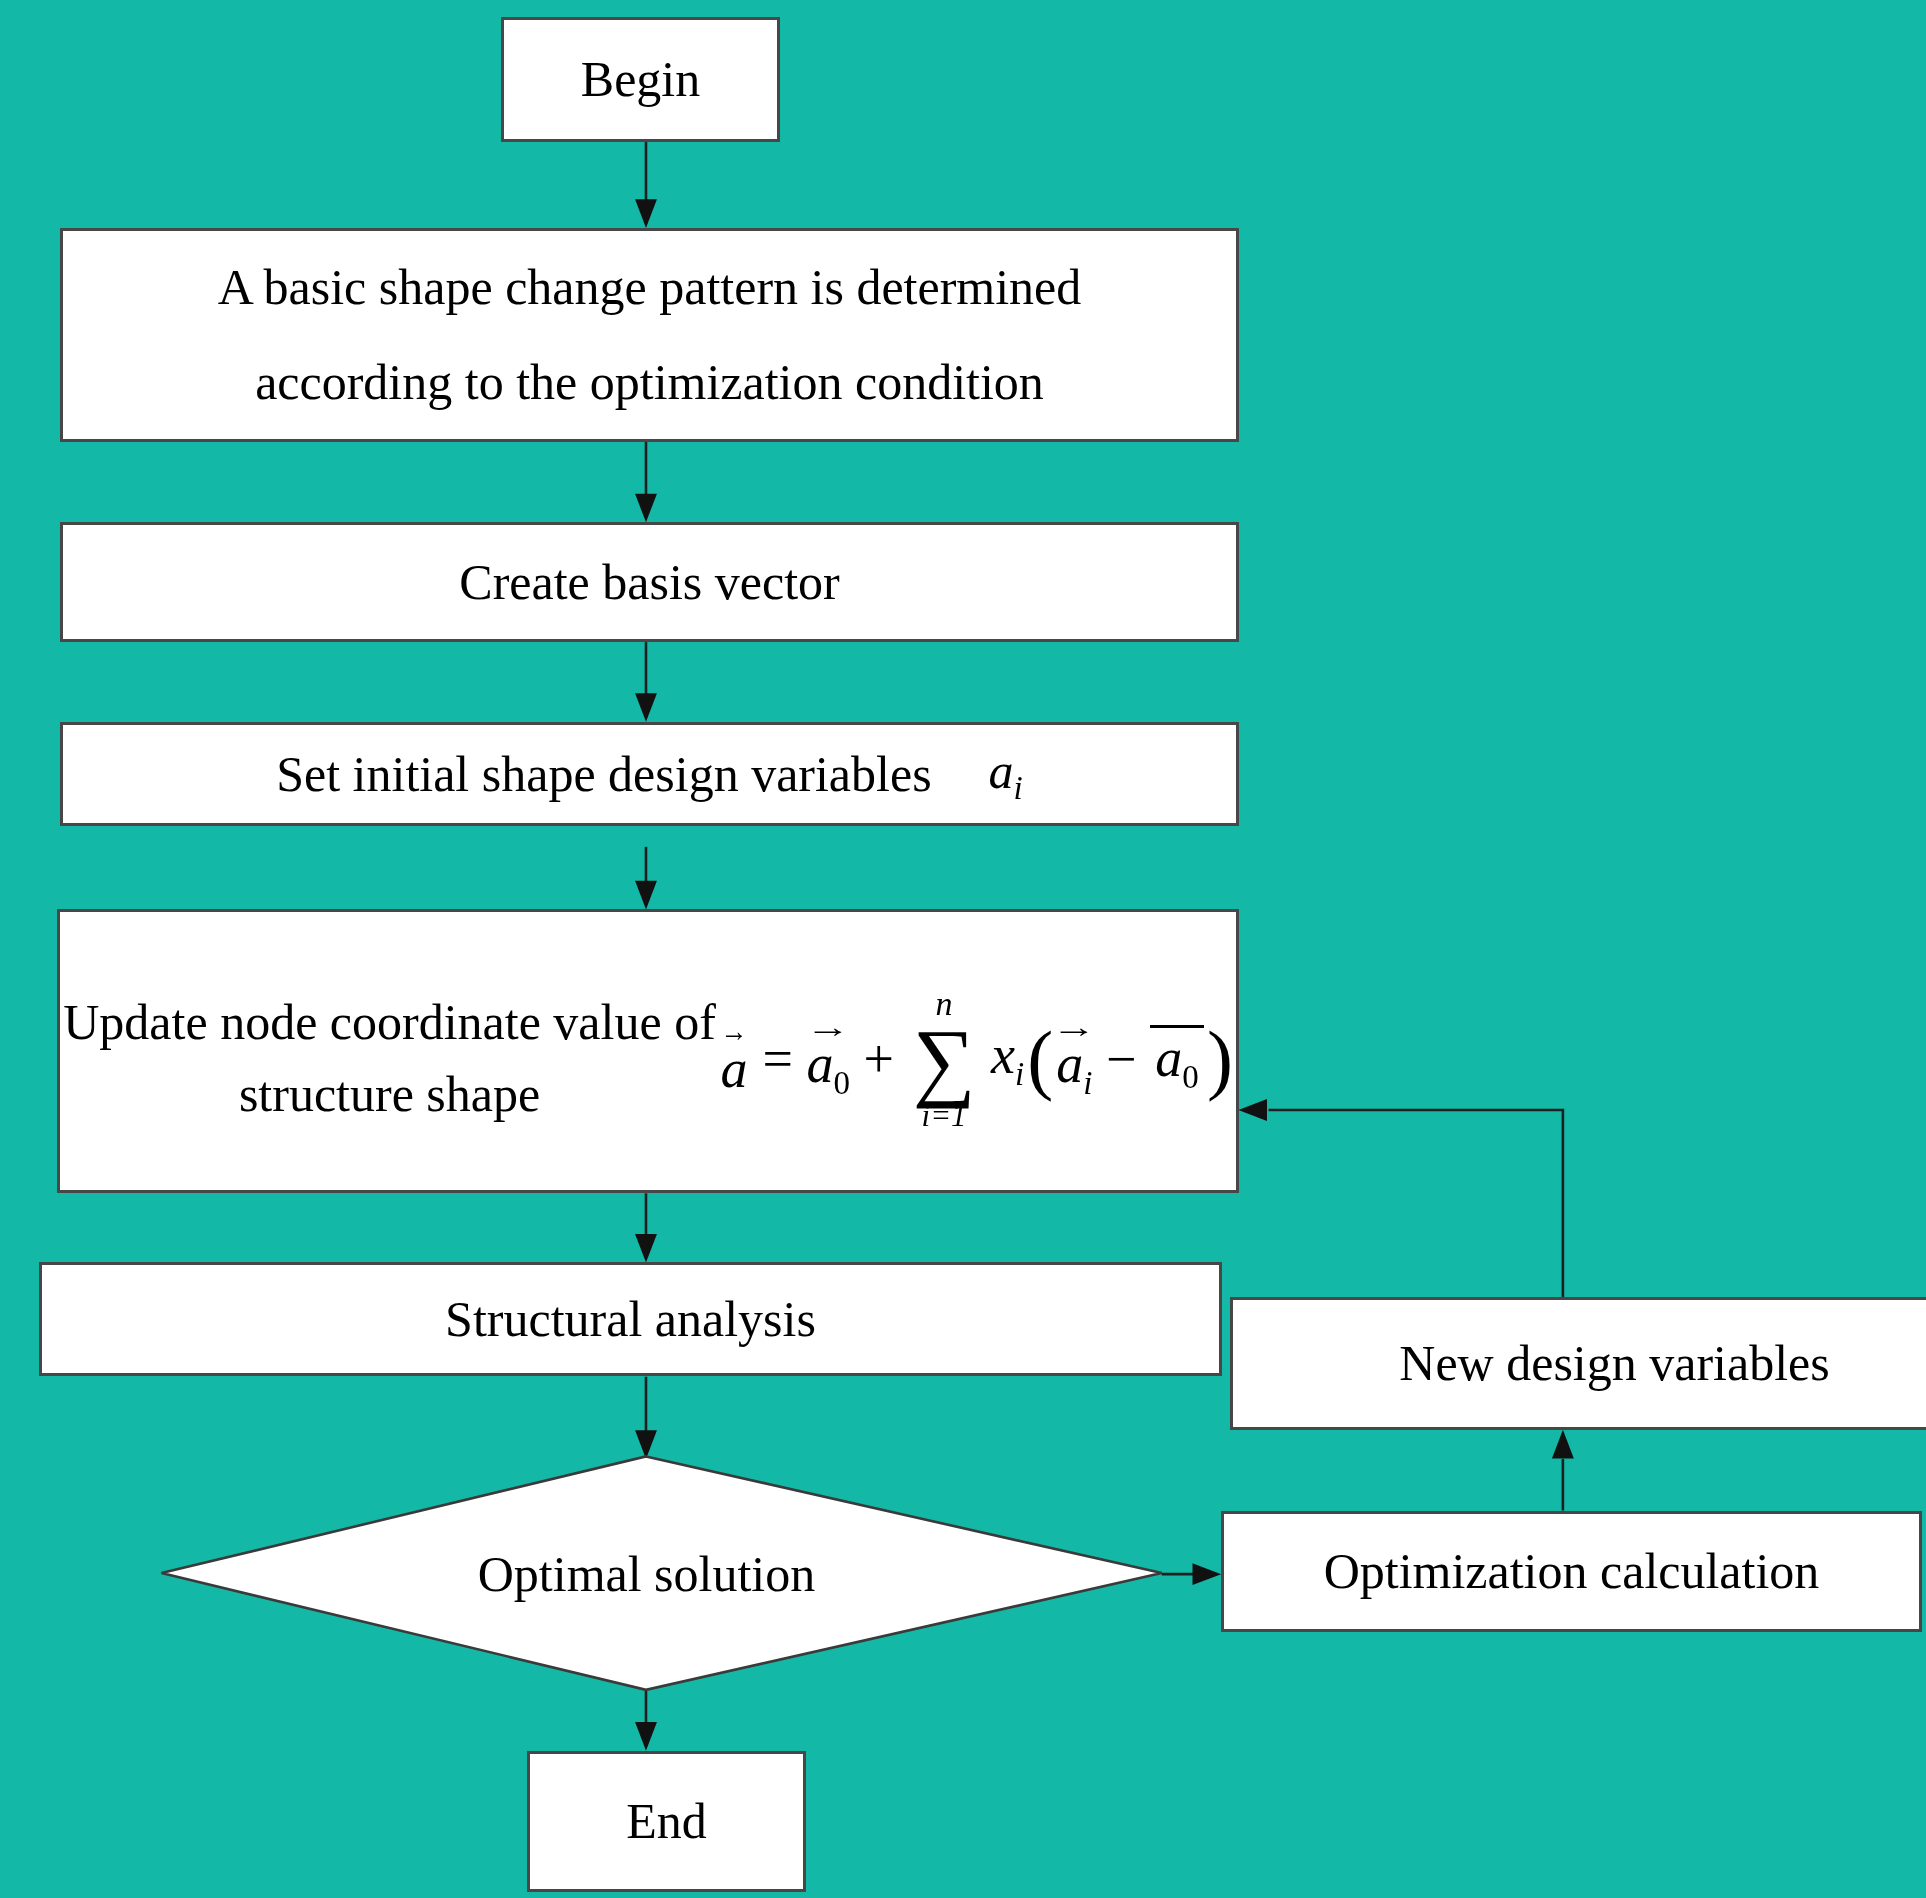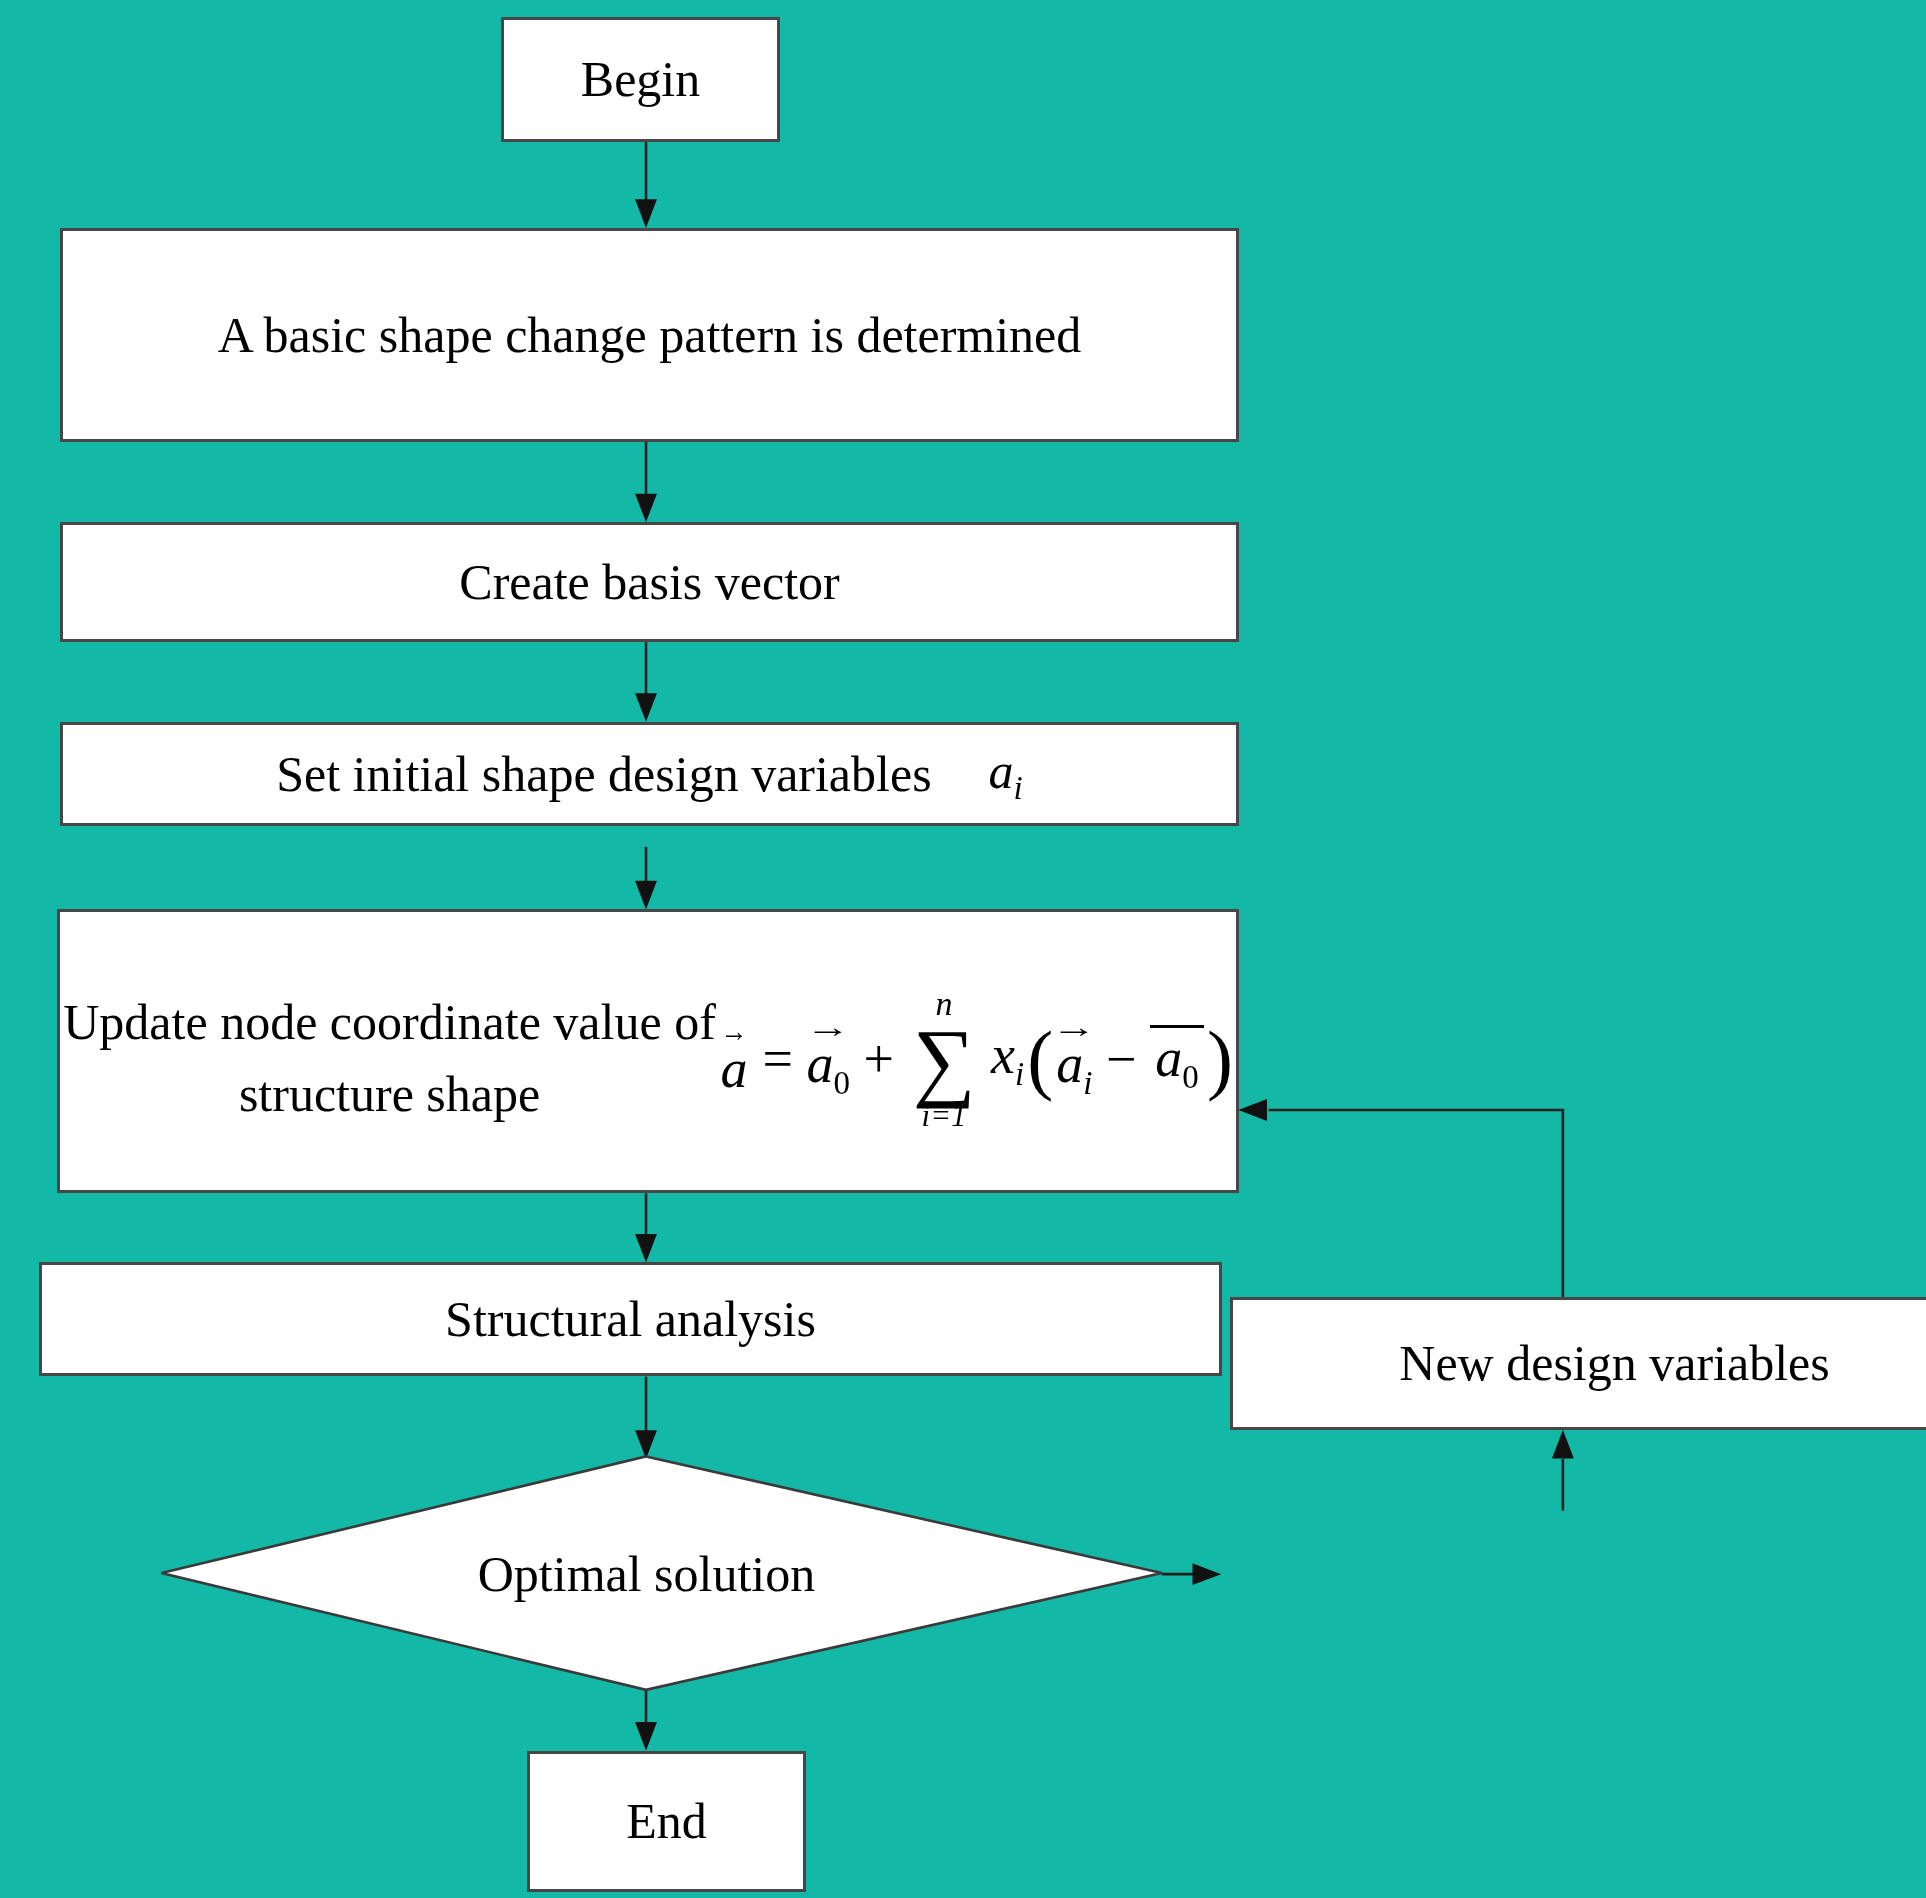--- a/index.html
+++ b/index.html
@@ -62,20 +62,21 @@
     <polygon points="1240,2795 2230,3019 1240,3243 310,3019" fill="#ffffff" stroke="#3a3a3a" stroke-width="5"></polygon>
   </svg>
 
   <div class="box" style="left:501px;top:17px;width:279px;height:125px;">
     <span>Begin</span>
   </div>
 
   <div class="box twoline" style="left:60px;top:228px;width:1179px;height:214px;line-height:1.9;">
     <div>
       <span>A basic shape change pattern is determined</span>
+      <span>according to the optimization condition</span>
     </div>
   </div>
 
   <div class="box" style="left:60px;top:522px;width:1179px;height:120px;">
     <span>Create basis vector</span>
   </div>
 
   <div class="box" style="left:60px;top:722px;width:1179px;height:104px;">
     <span>Set initial shape design variables</span>
     <span class="var" style="margin-left:57px;"><span>a</span><sub>i</sub></span>
@@ -116,19 +117,22 @@
   </div>
 
   <div class="plain diamond-label" style="left:386px;top:1540px;width:521px;height:68px;">
     <span>Optimal solution</span>
   </div>
 
   <div class="box" style="left:1230px;top:1297px;width:769px;height:133px;">
     <span>New design variables</span>
   </div>
 
+  <div class="box" style="left:1221px;top:1511px;width:701px;height:121px;">
+    <span>Optimization calculation</span>
+  </div>
 
   <div class="box" style="left:527px;top:1751px;width:279px;height:141px;">
     <span>End</span>
   </div>
 
 </div>
 
 
 </body></html>

